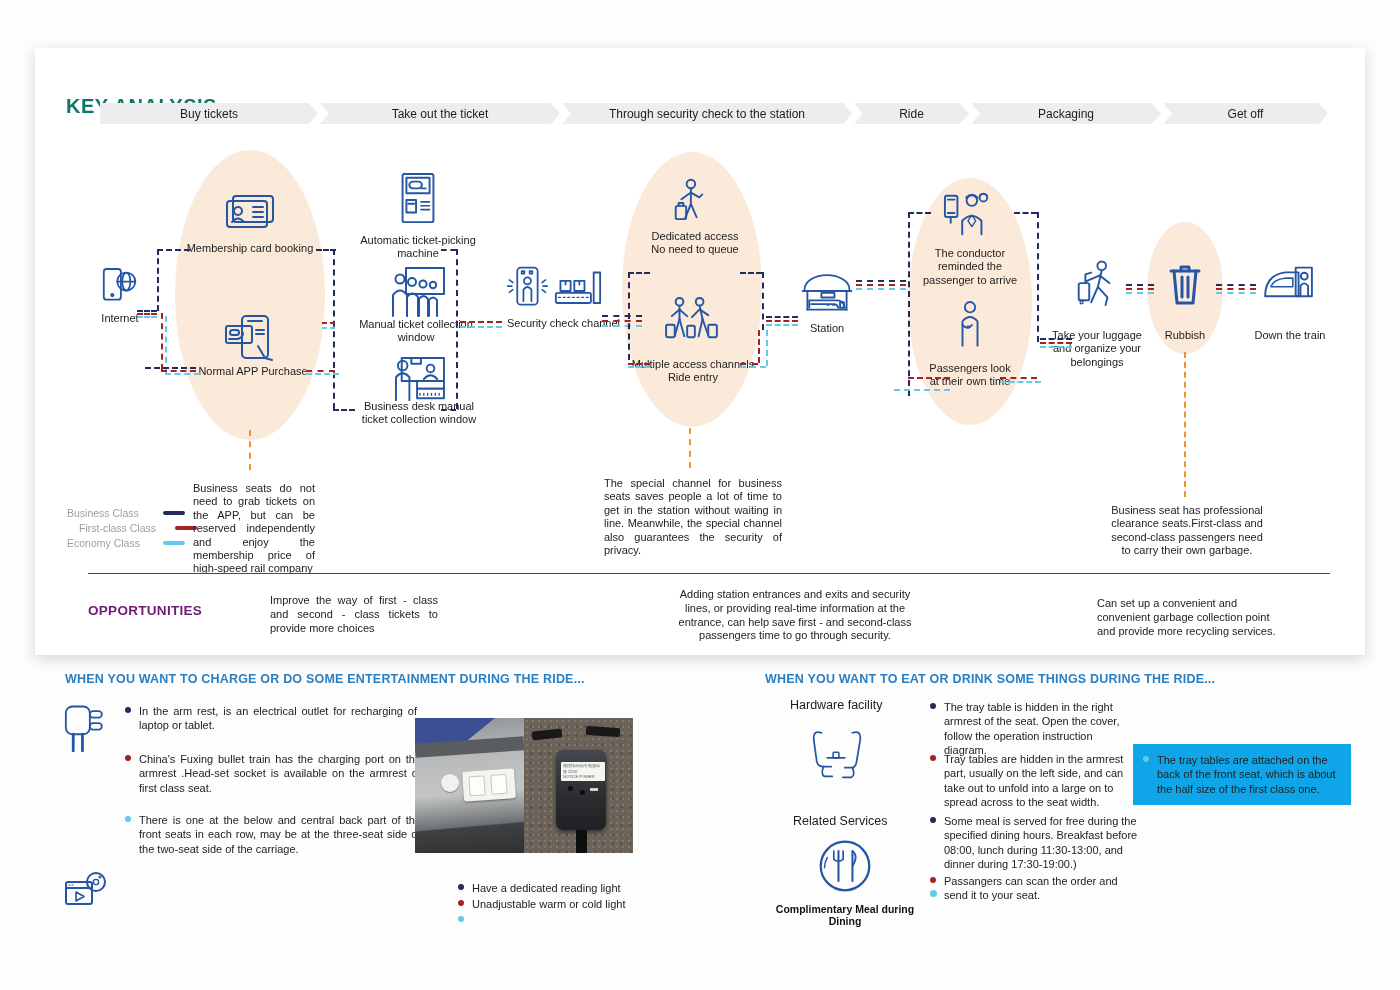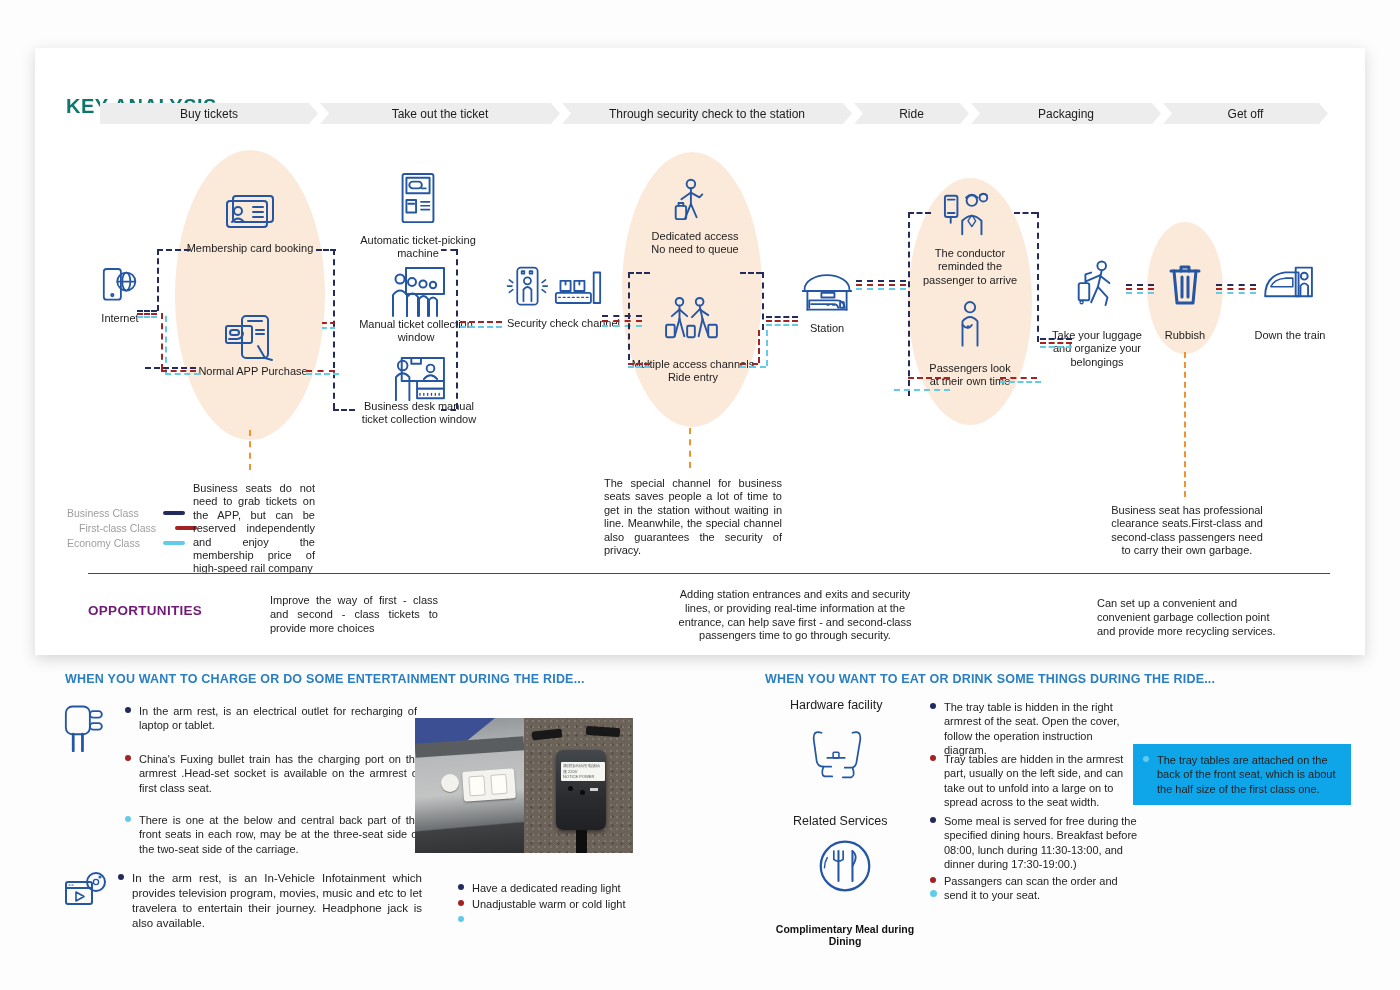--- a/index.html
+++ b/index.html
@@ -30,21 +30,21 @@
   .note{position:absolute;font-size:11px;color:#222;line-height:1.22;text-align:justify;}
   .opp{position:absolute;font-size:11px;color:#222;line-height:1.25;}
   .hr{position:absolute;height:0;border-top:1.5px solid #4a4a4a;}
   .opphead{position:absolute;font-size:13.5px;font-weight:bold;color:#701a75;letter-spacing:.3px;}
   
   .bhead{position:absolute;font-size:12.5px;font-weight:bold;color:#2a7ec2;letter-spacing:.2px;}
   .sub{position:absolute;font-size:12.5px;color:#1c1c1c;}
   .bullet{position:absolute;font-size:11px;color:#222;line-height:1.3;padding-left:14px;text-align:justify;}
   .bullet .dot{position:absolute;left:0;top:3px;width:6px;height:6px;border-radius:50%;}
   .dot.n{background:#232a5c;} .dot.r{background:#a32222;} .dot.b{background:#63cbea;}
-  .caption{position:absolute;font-size:10.5px;font-weight:bold;color:#111;text-align:center;margin-top:20px;}
+  .caption{position:absolute;font-size:10.5px;font-weight:bold;color:#111;text-align:center;}
   .callout{position:absolute;background:#0ea5e9;font-size:10.5px;color:#222;line-height:1.35;padding:9px 10px;}
   
   .ic{position:absolute;stroke:#2456a4;fill:none;stroke-width:2;stroke-linecap:round;stroke-linejoin:round;}
   .ic.bold{stroke-width:3;}
   
   #photo{position:absolute;left:415px;top:718px;width:218px;height:135px;overflow:hidden;}
   .ph-l{position:absolute;left:0;top:0;width:109px;height:135px;background:linear-gradient(175deg,#8d9296 0%,#b8babb 30%,#c3c5c5 55%,#6d7072 78%,#3f4143 79%,#2e3032 100%);}
   .ph-cushion{position:absolute;left:0;top:0;width:80px;height:26px;background:#3b4f92;clip-path:polygon(0 0,100% 0,60% 100%,0 100%);}
   .ph-strip{position:absolute;left:0;top:22px;width:109px;height:14px;background:#5a5d60;transform:rotate(-4deg);}
   .ph-plate{position:absolute;left:48px;top:52px;width:52px;height:30px;background:#f4f3ef;border-radius:3px;transform:rotate(-4deg);box-shadow:0 1px 2px rgba(0,0,0,.4);}
@@ -402,21 +402,20 @@
     <g stroke-width="1.2">
         <line x1="5" y1="13" x2="6" y2="13"></line>
         <line x1="8" y1="13" x2="9" y2="13"></line>
       </g>
     <path d="M12 20 l8 4.5 l-8 4.5 z" stroke-width="1.6"></path>
   </svg>
 
   <div class="bullet" style="left:125px;top:704px;width:278px;"><span class="dot n"></span><span>In the arm rest, is an electrical outlet for recharging of laptop or tablet.</span></div>
   <div class="bullet" style="left:125px;top:752px;width:282px;"><span class="dot r"></span><span>China's Fuxing bullet train has the charging port on the armrest .Head-set socket is available on the armrest of first class seat.</span></div>
   <div class="bullet" style="left:125px;top:813px;width:282px;"><span class="dot b"></span><span>There is one at the below and central back part of the front seats in each row, may be at the three-seat side or the two-seat side of the carriage.</span></div>
-  <div class="bullet" style="left:118px;top:871px;width:290px;font-size:11.5px;"><span class="dot n"></span><span>In the arm rest, is an In-Vehicle Infotainment which provides television program, movies, music and etc to let travelera to entertain their journey. Headphone jack is also available.</span></div>
 
   <div id="photo">
     <div class="ph-l">
       <div class="ph-cushion"></div>
       <div class="ph-strip"></div>
       <div class="ph-stick"></div>
       <div class="ph-plate">
         <div class="ph-sock" style="left:6px;top:5px;"></div>
         <div class="ph-sock" style="left:28px;top:5px;"></div>
       </div>

